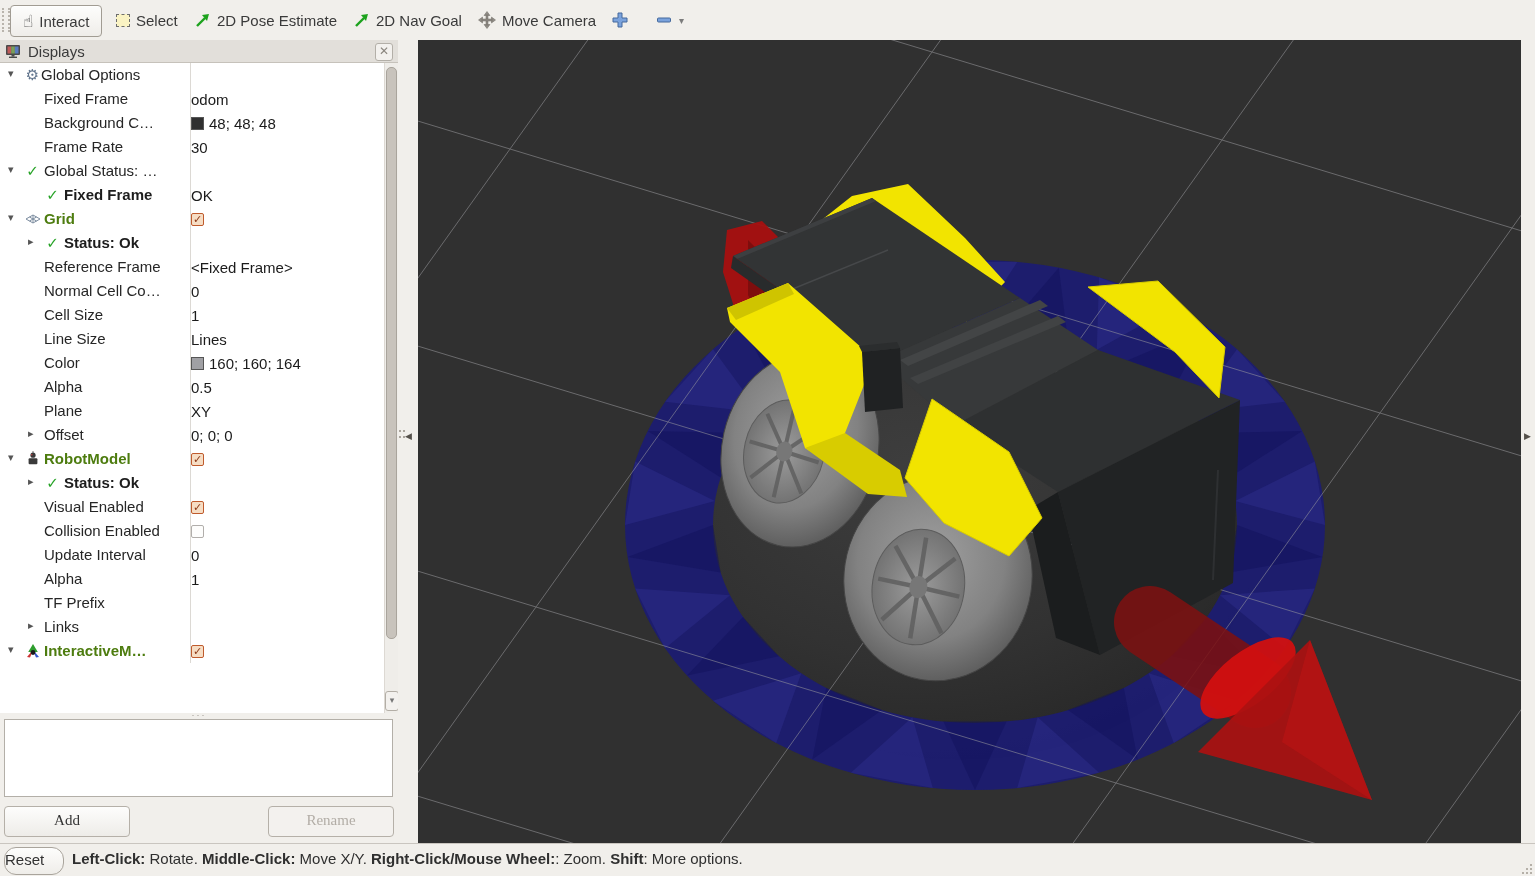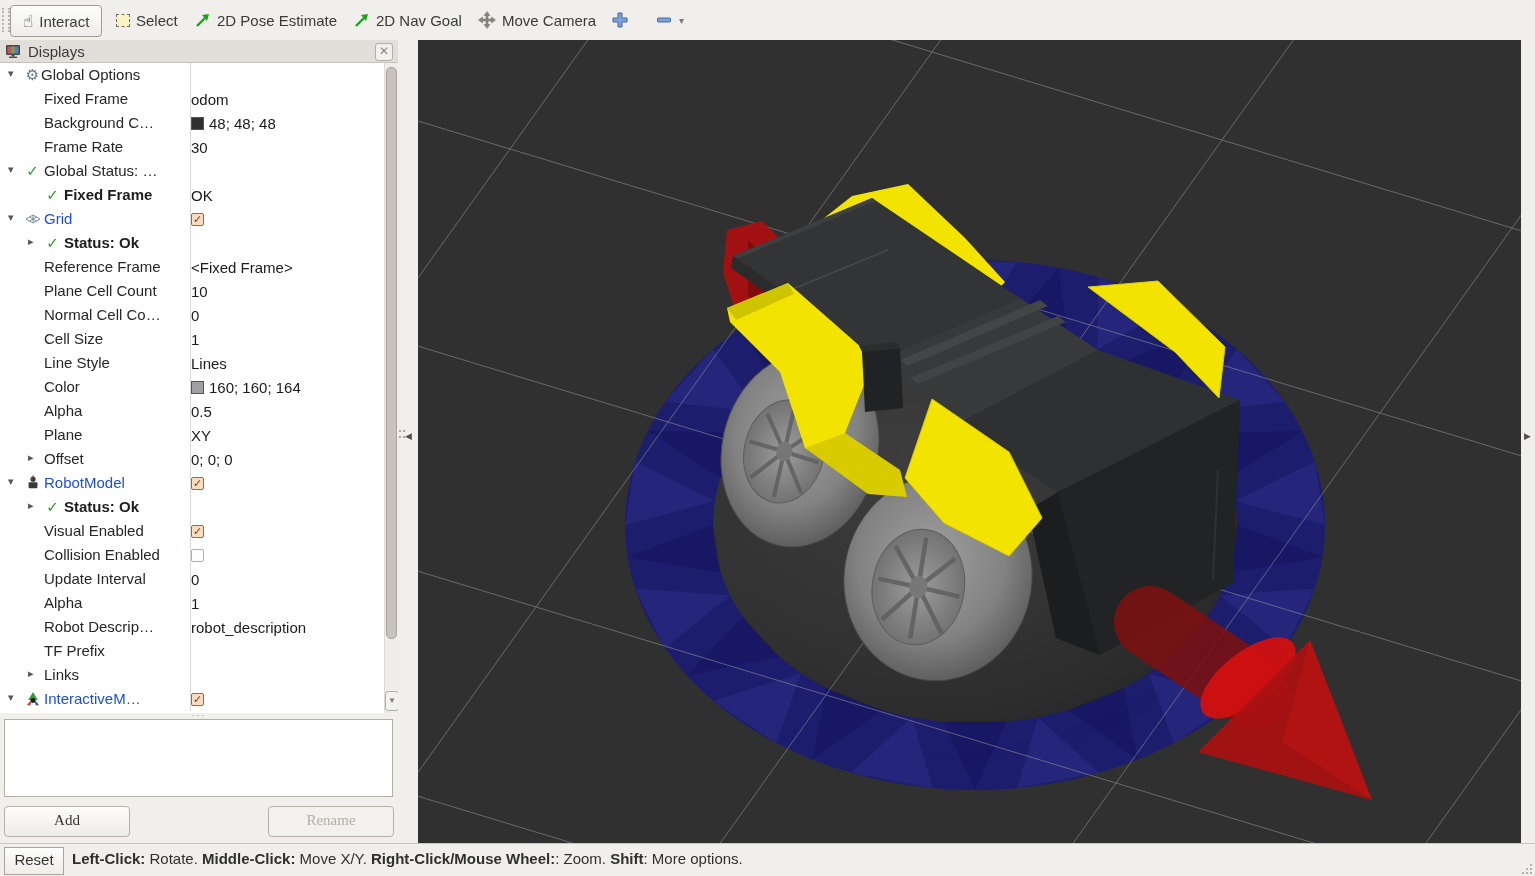--- a/index.html
+++ b/index.html
@@ -23,21 +23,21 @@
   #displays-panel{left:0;top:40px;width:398px;height:803px;background:#f1efeb;}
   #panel-title{left:0;top:0;width:398px;height:23px;background:#e2dfda;border-bottom:1px solid #c6c2bb;display:flex;align-items:center;gap:7px;padding-left:5px;box-sizing:border-box;color:#3a3a3a;font-size:15px;}
   #panel-close{position:absolute;right:5px;top:3px;width:16px;height:16px;border:1px solid #b3afa8;border-radius:3px;background:#f3f1ee;color:#8b867f;font-size:12px;line-height:14px;text-align:center;}
   #tree{left:0;top:23px;width:398px;height:650px;background:#ffffff;overflow:hidden;}
   .trow{height:24px;position:relative;}
   .tlabel{position:absolute;left:0;top:0;width:190px;height:24px;overflow:hidden;}
   .tvalue{position:absolute;left:190px;top:0;width:192px;height:24px;border-left:1px solid #dcd9d4;display:flex;align-items:center;gap:5px;color:#1b1b1b;overflow:hidden;white-space:nowrap;}
   .arrow{position:absolute;top:4px;font-size:11px;color:#555;}
   .ticon{position:absolute;top:3px;width:17px;height:17px;display:flex;align-items:center;justify-content:center;}
   .tname{position:absolute;top:3px;white-space:nowrap;color:#262626;}
-  .tname.display{color:#1d4ed8;font-weight:normal;}
+  .tname.display{color:#4d7c0f;font-weight:bold;}
   .tname.status{font-weight:bold;color:#1d1d1d;}
   .check-glyph{color:#27a327;font-weight:bold;font-size:15px;}
   .gear-glyph{color:#64778f;font-size:15px;}
   .cb{width:13px;height:13px;border:1px solid #b1aeab;border-radius:2px;background:#fdfdfc;box-sizing:border-box;font-size:11px;line-height:10px;text-align:center;font-weight:bold;color:transparent;}
   .cb.on{border-color:#bf5b2d;background:#f6ddc4;color:#8c3815;}
   .swatch{width:13px;height:13px;border:1px solid #555;box-sizing:border-box;display:inline-block;}
   #tree-scroll{left:384px;top:23px;width:14px;height:650px;background:#efede9;border-left:1px solid #ddd9d3;}
   #tree-thumb{left:386px;top:27px;width:9px;height:570px;background:#c8c3bc;border:1px solid #a9a49c;border-radius:5px;}
   #tree-stepper{left:385px;top:651px;width:12px;height:18px;border:1px solid #b3aea6;border-radius:3px;background:#f3f1ee;color:#777;font-size:9px;text-align:center;line-height:16px;}
   #panel-splitter{left:0;top:673px;width:398px;height:6px;color:#9a958d;font-size:9px;line-height:5px;text-align:center;letter-spacing:2px;}
@@ -45,21 +45,21 @@
   .pbtn{position:absolute;top:766px;width:124px;height:29px;border:1px solid #b5b0a8;border-radius:4px;background:linear-gradient(#fdfdfc,#eeece8);text-align:center;line-height:27px;color:#323232;font-family:Liberation Serif, serif;}
   .pbtn.disabled{color:#b2ada6;background:#f3f1ee;}
   
   .gutter{top:40px;height:803px;background:#f1efeb;}
   .g-dots{position:absolute;width:6px;height:3px;border-top:2px dotted #a9a49c;}
   .g-tri{position:absolute;font-size:9px;color:#55514b;}
   
   #viewport{left:418px;top:40px;width:1103px;height:803px;background:#303030;}
   
   #statusbar{left:0;top:843px;width:1535px;height:33px;background:#f1efeb;border-top:1px solid #c9c5bf;}
-  #reset-btn{position:absolute;left:4px;top:3px;width:58px;height:26px;border:1px solid #a9a49c;border-radius:0;background:linear-gradient(#fdfdfc,#efede9);text-align:center;line-height:24px;color:#323232;}
+  #reset-btn{position:absolute;left:4px;top:3px;width:58px;height:26px;border:1px solid #a9a49c;border-radius:12px;background:linear-gradient(#fdfdfc,#efede9);line-height:24px;color:#323232;}
   #hints{position:absolute;left:72px;top:6px;color:#2f2f2f;}
   #hints b{font-weight:bold;}
   #fps{position:absolute;right:35px;top:10px;color:#2f2f2f;margin-top:48px;}
   #grip{position:absolute;right:2px;bottom:2px;width:12px;height:12px;background:
     radial-gradient(circle at 2px 10px,#b5b0a8 1px,transparent 1.5px),
     radial-gradient(circle at 6px 10px,#b5b0a8 1px,transparent 1.5px),
     radial-gradient(circle at 10px 10px,#b5b0a8 1px,transparent 1.5px),
     radial-gradient(circle at 6px 6px,#b5b0a8 1px,transparent 1.5px),
     radial-gradient(circle at 10px 6px,#b5b0a8 1px,transparent 1.5px),
     radial-gradient(circle at 10px 2px,#b5b0a8 1px,transparent 1.5px);}
@@ -229,45 +229,37 @@
       <div class="trow">
         <div class="tlabel">
           <span class="tname" style="left: 44px;">Reference Frame</span>
         </div>
         <div class="tvalue">
           <span>&lt;Fixed Frame&gt;</span>
         </div>
       </div>
       <div class="trow">
         <div class="tlabel">
-          <span class="tname" style="left: 44px;">Plane Cell Count</span>
-        </div>
-        <div class="tvalue">
-          <span>10</span>
-        </div>
-      </div>
-      <div class="trow">
-        <div class="tlabel">
           <span class="tname" style="left: 44px;">Normal Cell Co…</span>
         </div>
         <div class="tvalue">
           <span>0</span>
         </div>
       </div>
       <div class="trow">
         <div class="tlabel">
           <span class="tname" style="left: 44px;">Cell Size</span>
         </div>
         <div class="tvalue">
           <span>1</span>
         </div>
       </div>
       <div class="trow">
         <div class="tlabel">
-          <span class="tname" style="left: 44px;">Line Style</span>
+          <span class="tname" style="left: 44px;">Line Size</span>
         </div>
         <div class="tvalue">
           <span>Lines</span>
         </div>
       </div>
       <div class="trow">
         <div class="tlabel">
           <span class="tname" style="left: 44px;">Color</span>
         </div>
         <div class="tvalue">
@@ -350,28 +342,20 @@
         <div class="tvalue">
           <span>0</span>
         </div>
       </div>
       <div class="trow">
         <div class="tlabel">
           <span class="tname" style="left: 44px;">Alpha</span>
         </div>
         <div class="tvalue">
           <span>1</span>
-        </div>
-      </div>
-      <div class="trow">
-        <div class="tlabel">
-          <span class="tname" style="left: 44px;">Robot Descrip…</span>
-        </div>
-        <div class="tvalue">
-          <span>robot_description</span>
         </div>
       </div>
       <div class="trow">
         <div class="tlabel">
           <span class="tname" style="left: 44px;">TF Prefix</span>
         </div>
         <div class="tvalue"></div>
       </div>
       <div class="trow">
         <div class="tlabel">

